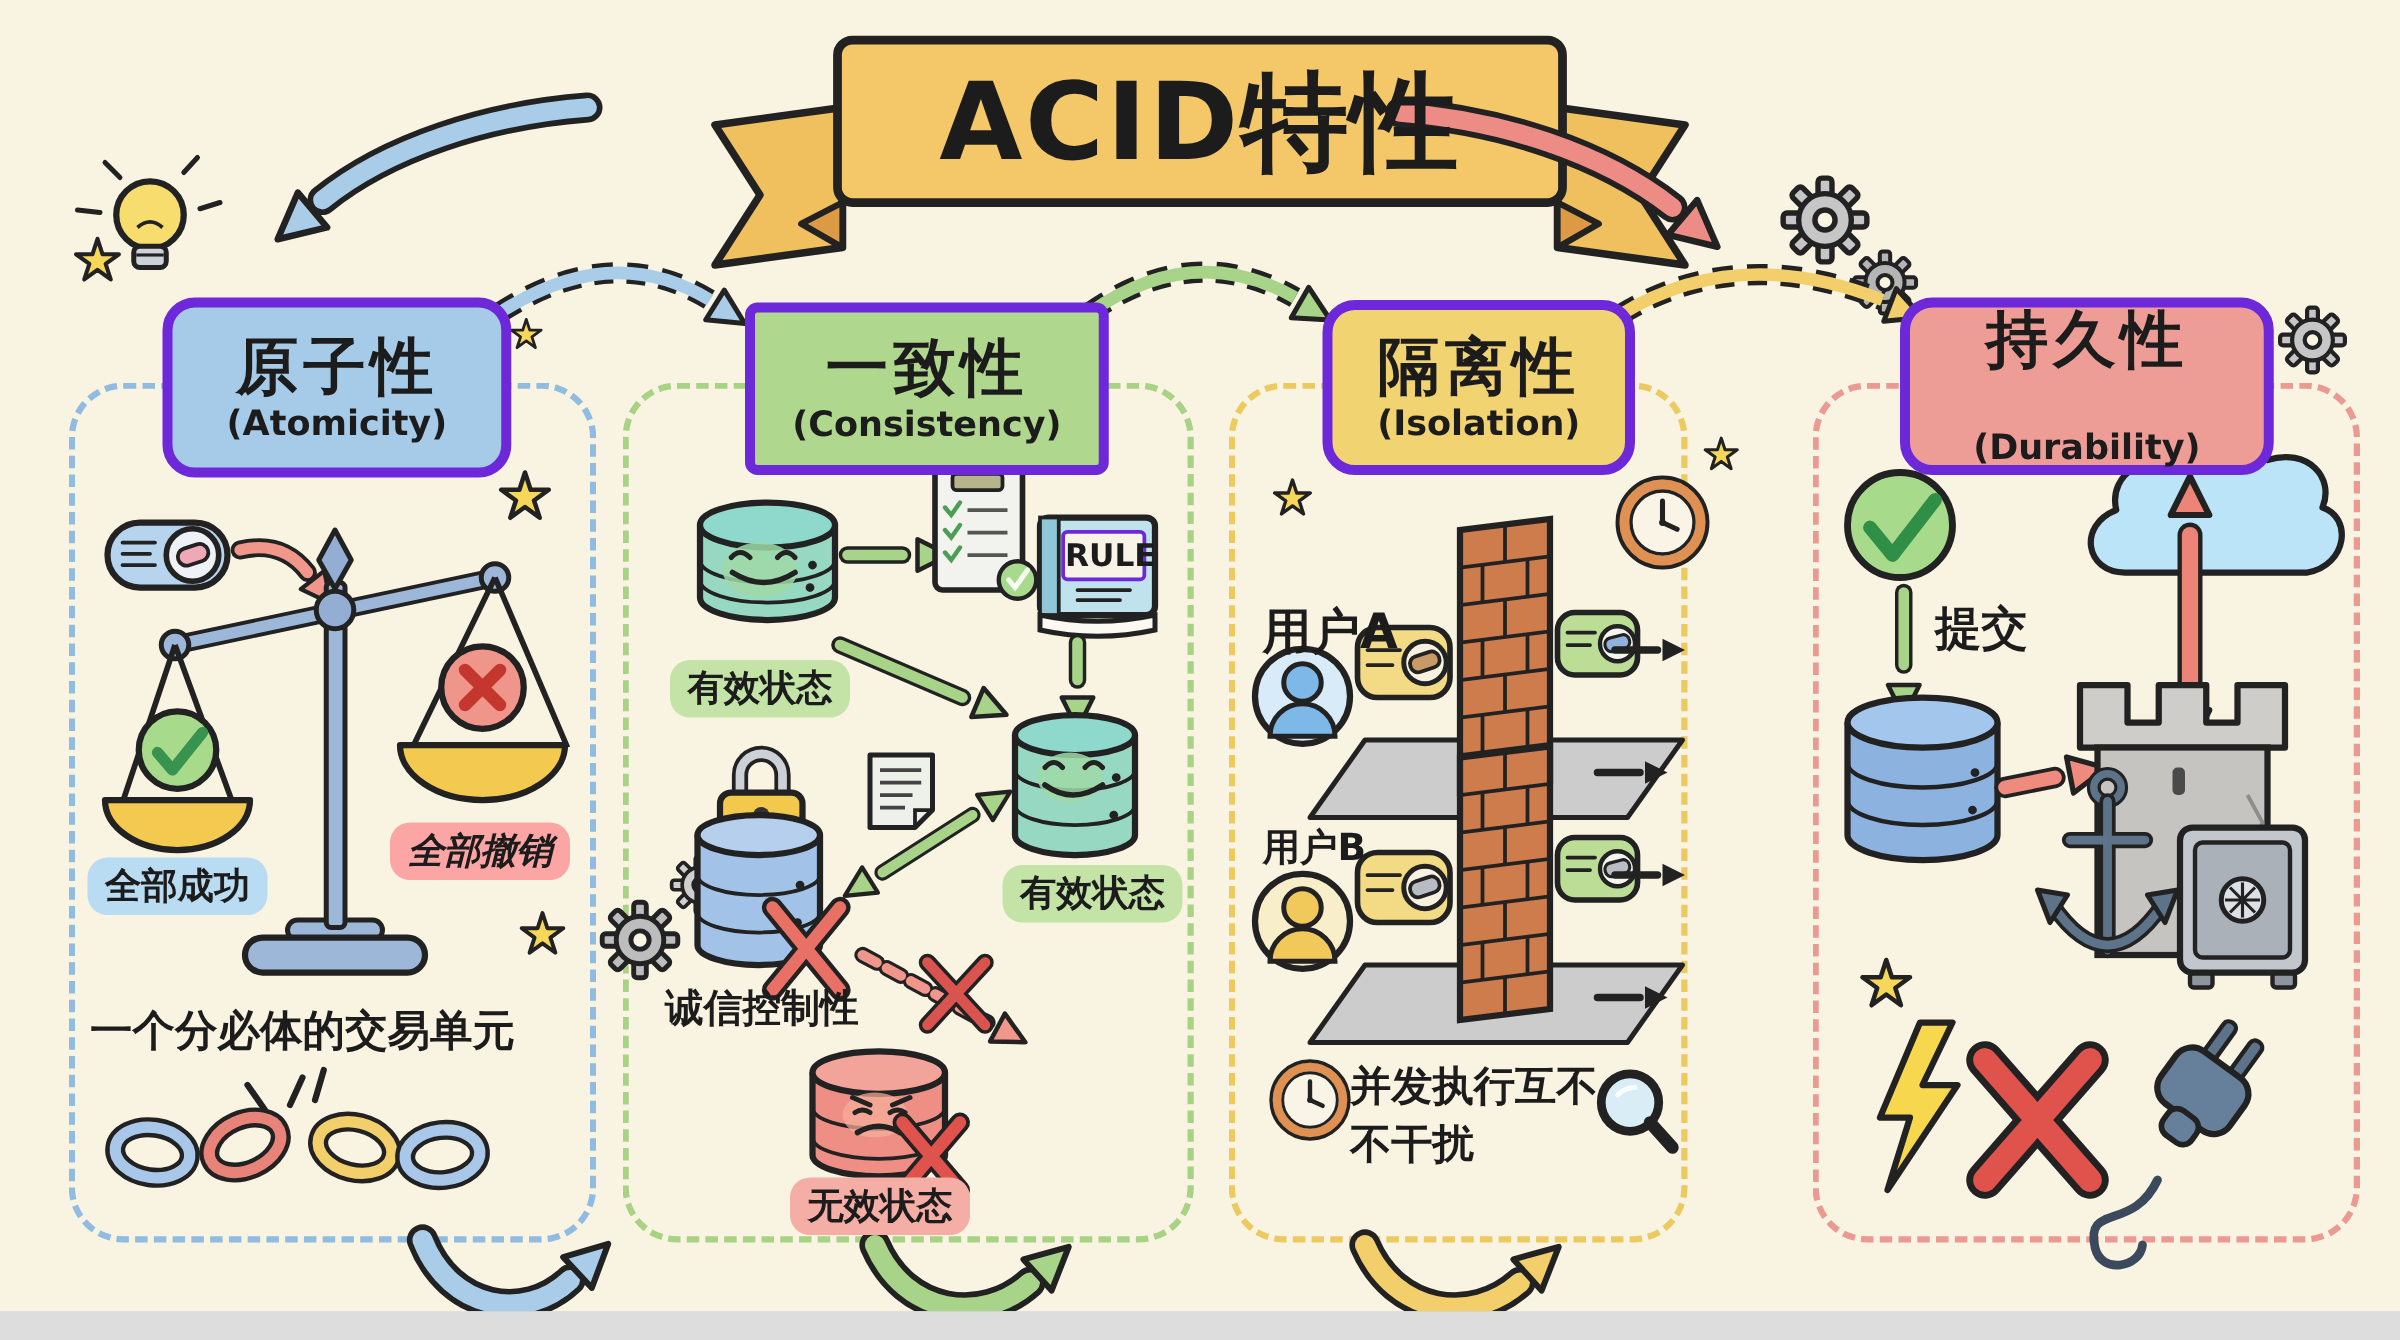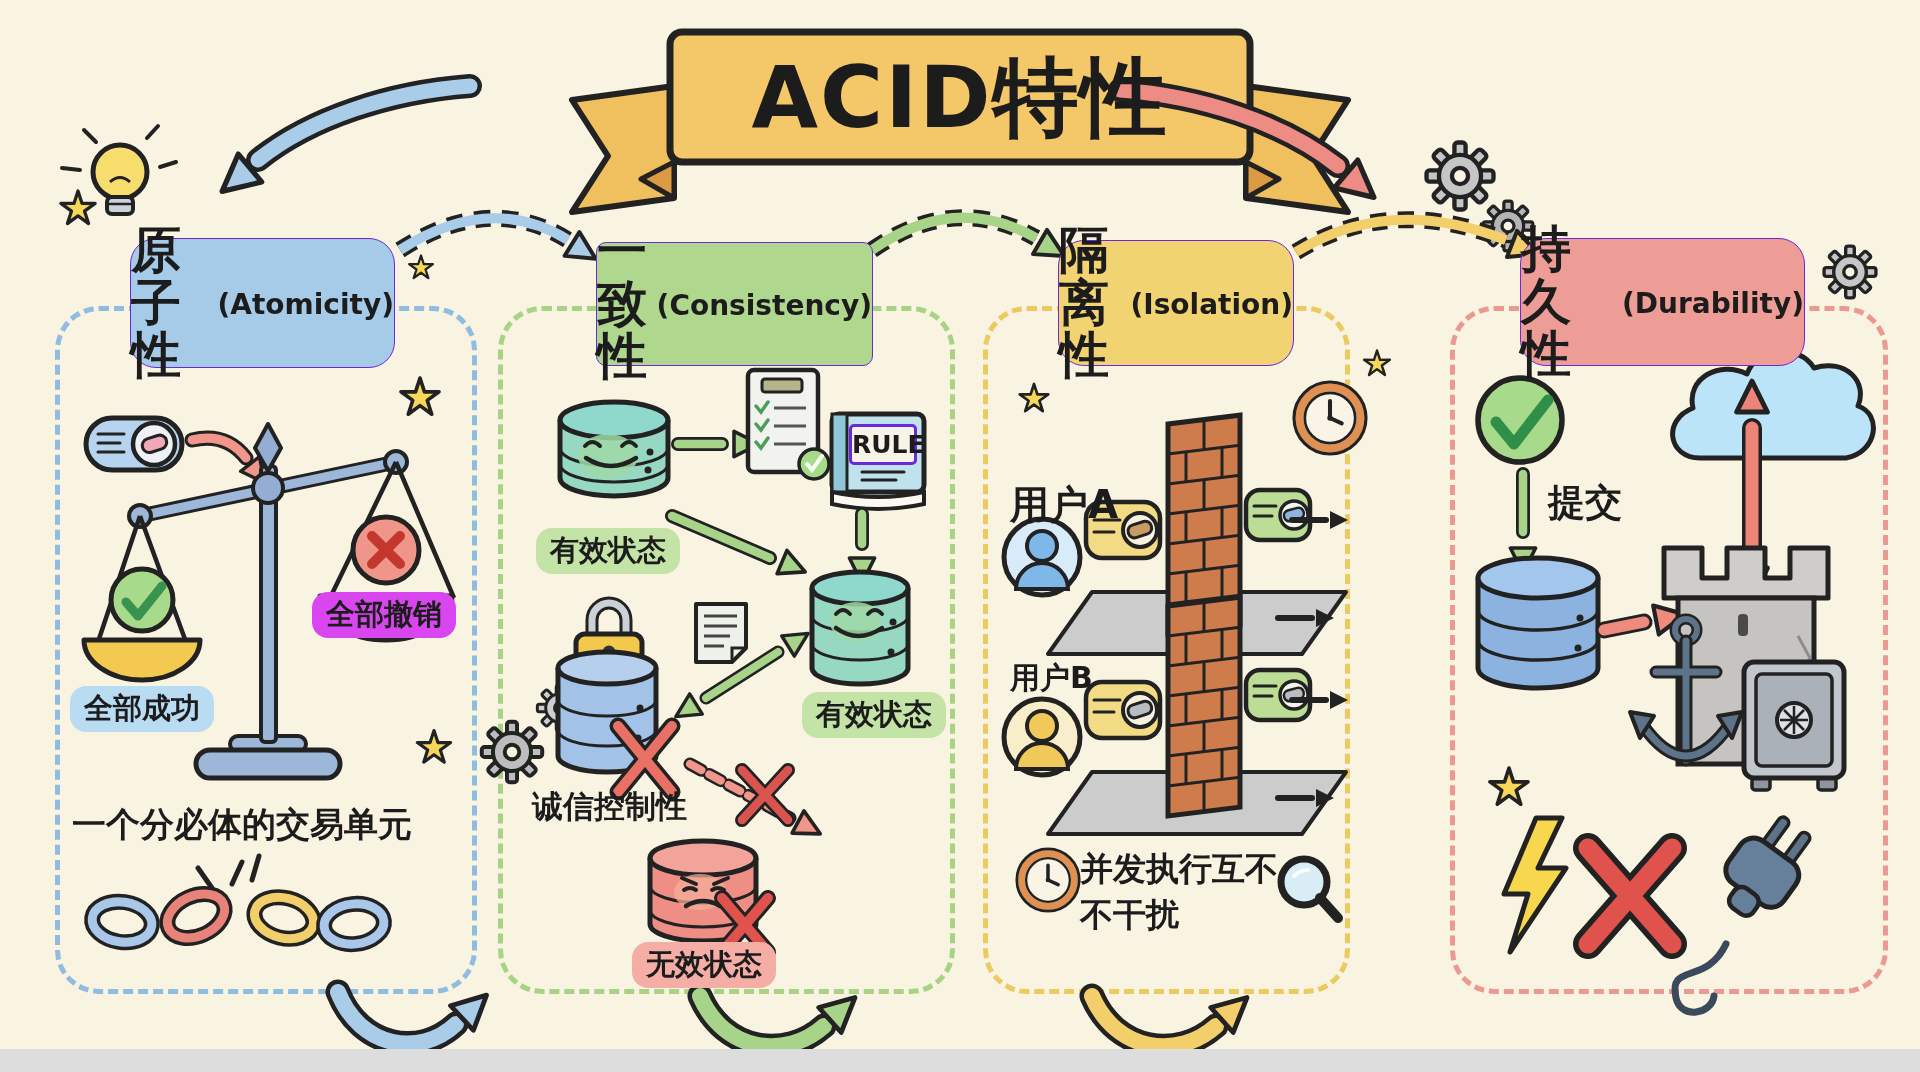--- a/index.html
+++ b/index.html
@@ -1,20 +1,20 @@
 <!DOCTYPE html>
 <html><head>
 <meta charset="utf-8">
 <style>
   html,body{margin:0;padding:0;background:#ddd;font-family:"DejaVu Sans","Liberation Sans",sans-serif;}
   #stage{position:relative;width:1920px;height:1049px;overflow:hidden;background:#f9f3e2;color:#1c1c1c;}
   #art{position:absolute;left:0;top:0;z-index:1;}
   .colbox{position:absolute;z-index:0;border:5px dashed #999;border-radius:44px;background:transparent;}
-  .hdr{position:absolute;z-index:2;display:flex;flex-direction:row;align-items:center;justify-content:center;
-       border:1px solid #6d28d9;border-radius:26px;line-height:1.05;}
+  .hdr{position:absolute;z-index:2;display:flex;flex-direction:column;align-items:center;justify-content:center;
+       border:8px solid #6d28d9;border-radius:26px;line-height:1.05;}
   .hdr .t{font-size:50px;font-weight:800;letter-spacing:4px;}
   .hdr .s{font-size:28px;font-weight:700;margin-top:4px;}
   .pill{position:absolute;z-index:2;font-weight:700;font-size:29px;padding:3px 14px;border-radius:16px;white-space:nowrap;}
   .plain{position:absolute;z-index:2;font-weight:700;white-space:nowrap;}
   .banner-title{position:absolute;z-index:2;left:660px;top:40px;width:600px;text-align:center;
        font-size:86px;font-weight:800;letter-spacing:2px;}
   .caption{position:absolute;z-index:2;font-weight:700;}
   .rulelbl{position:absolute;z-index:2;left:849px;top:424px;width:62px;text-align:center;font-size:25px;font-weight:700;
        background:#f7f3e7;border:3px solid #6d28d9;border-radius:5px;padding:3px 0;}
 </style>
@@ -427,27 +427,27 @@
     <div class="s">(Atomicity)</div>
   </div>
   <div class="hdr" style="left:596px;top:242px;width:275px;height:122px;background:#b0d78e;border-radius:10px;">
     <div class="t">一致性</div>
     <div class="s">(Consistency)</div>
   </div>
   <div class="hdr" style="left:1058px;top:240px;width:234px;height:124px;background:#f2d372;">
     <div class="t">隔离性</div>
     <div class="s">(Isolation)</div>
   </div>
-  <div class="hdr" style="left:1520px;top:238px;width:283px;height:126px;background:#ee9d96;">
+  <div class="hdr" style="left:1520px;top:238px;width:283px;height:126px;background:#ee9d96;justify-content:space-between;">
     <div class="t">持久性</div>
     <div class="s">(Durability)</div>
   </div>
 
   <div class="pill" style="left:70px;top:686px;background:#b9dcf3;">全部成功</div>
-  <div class="pill" style="left:312px;top:592px;background:#d946ef;">全部撤销</div>
+  <div class="pill" style="left:312px;top:658px;background:#fca5a5;font-style:italic;">全部撤销</div>
   <div class="caption" style="left:72px;top:802px;width:368px;font-size:34px;">一个分必体的交易单元</div>
 
   <div class="pill" style="left:536px;top:528px;background:#c3e4a6;">有效状态</div>
   <div class="pill" style="left:802px;top:692px;background:#c3e4a6;">有效状态</div>
   <div class="rulelbl">RULE</div>
   <div class="plain" style="left:532px;top:786px;font-size:31px;">诚信控制性</div>
   <div class="pill" style="left:632px;top:942px;background:#f5aea6;">无效状态</div>
 
   <div class="plain" style="left:1010px;top:478px;font-size:39px;">用户A</div>
   <div class="plain" style="left:1010px;top:658px;font-size:30px;">用户B</div>

